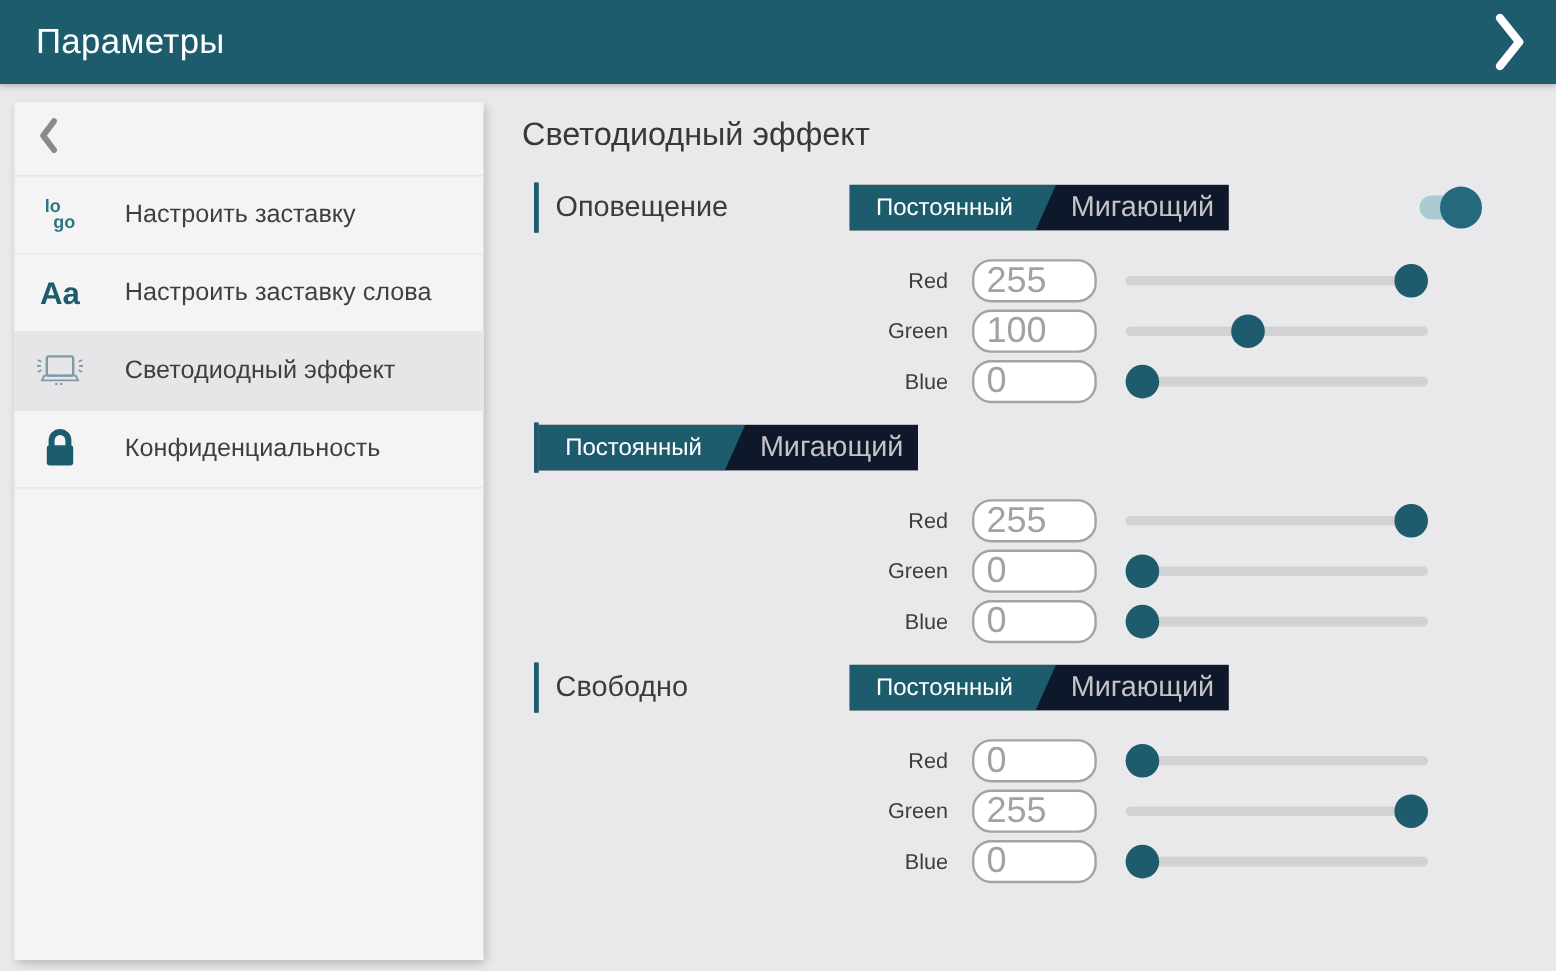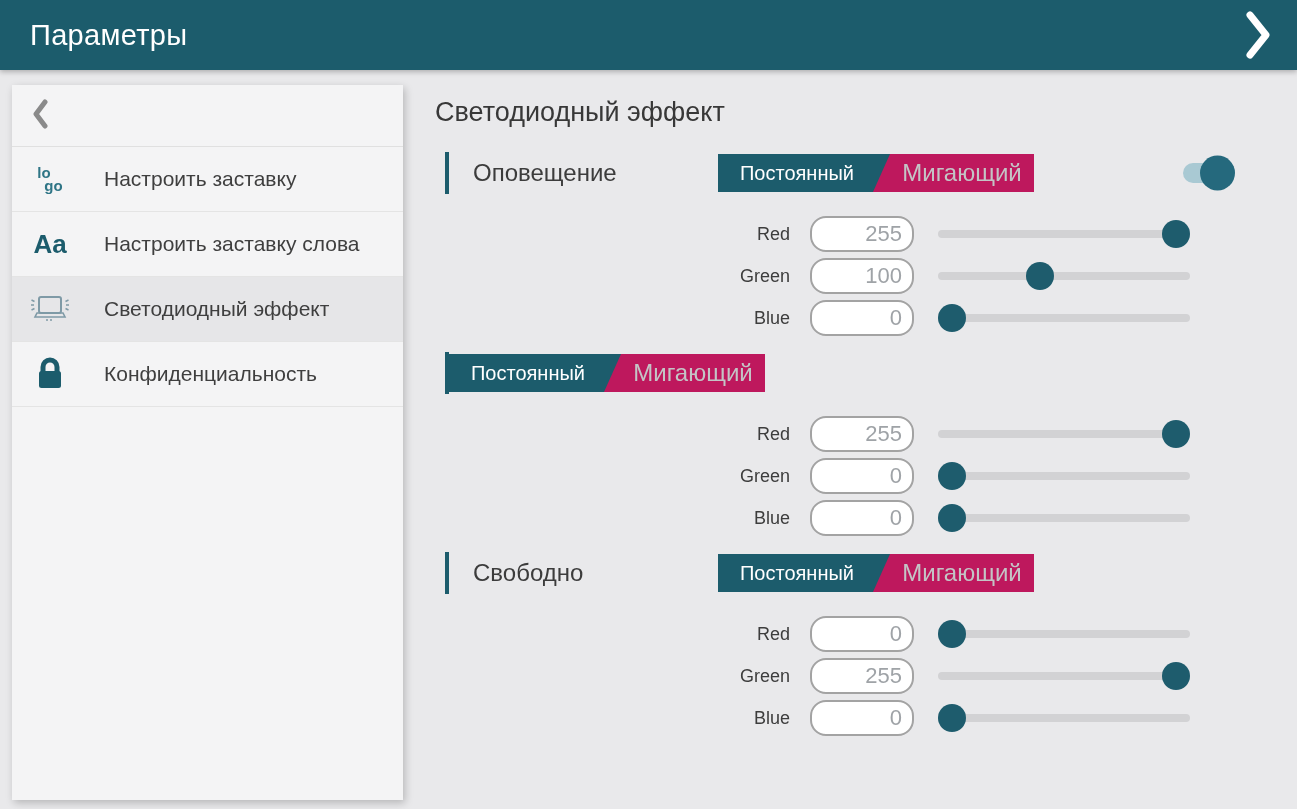--- a/index.html
+++ b/index.html
@@ -50,23 +50,23 @@
 
   
   .main {
     position:absolute; left:435px; top:96px; width:862px;
   }
   .page-title { margin:0 0 24px 0; font-size:27px; line-height:32px; font-weight:400; color:#383838; }
 
   .section { margin-bottom:16px; }
   .sec-head { display:flex; align-items:center; height:42px; margin-bottom:22px; }
   .sec-bar { width:4px; height:42px; background:#1c5c6c; margin-left:10px; }
-  .sec-title { margin-left:24px; width:245px; font-size:24px; color:#3c3c3c; }
-
-  .segmented { position:relative; width:316px; height:38px; background:#be185d; cursor:pointer; }
+  .sec-title { margin-left:14px; width:245px; font-size:24px; color:#3c3c3c; }
+
+  .segmented { position:relative; width:316px; height:38px; background:#0f172a; cursor:pointer; }
   .seg-active {
     position:absolute; left:0; top:0; height:100%; width:172px;
     background:#1c5c6c; color:#fff;
     clip-path:polygon(0 0,100% 0,calc(100% - 17px) 100%,0 100%);
     display:flex; align-items:center; justify-content:center;
     font-size:20px; font-weight:500; padding-right:14px;
   }
   .seg-inactive {
     position:absolute; right:0; top:0; height:100%; width:144px;
     color:#c4c4c6; display:flex; align-items:center; justify-content:center;
@@ -82,21 +82,21 @@
     position:absolute; right:0; top:50%; transform:translateY(-50%);
     width:35px; height:35px; border-radius:50%; background:#25697d;
   }
 
   .chan-row { display:flex; align-items:center; height:36px; margin-bottom:6px; }
   .chan-label { width:355px; text-align:right; font-size:18px; color:#3d3d3d; }
   .chan-input {
     margin-left:20px; width:104px; height:36px;
     border:2px solid #a3a3a3; border-radius:16px; background:#fff;
     font-family:"Liberation Sans","DejaVu Sans",sans-serif;
-    font-size:22px; color:#9fa3a7; padding:0 10px; outline:none;text-align:right;
+    font-size:30px; color:#9fa3a7; padding:0 10px; outline:none;
   }
   .slider { position:relative; margin-left:24px; width:252px; height:36px; }
   .slider-track {
     position:absolute; left:0; top:50%; transform:translateY(-50%);
     width:100%; height:8px; border-radius:4px; background:#d2d2d4; cursor:pointer;
   }
   .slider-thumb {
     position:absolute; top:50%; transform:translate(-50%,-50%);
     width:28px; height:28px; border-radius:50%; background:#1e5c6d; cursor:pointer;
   }

